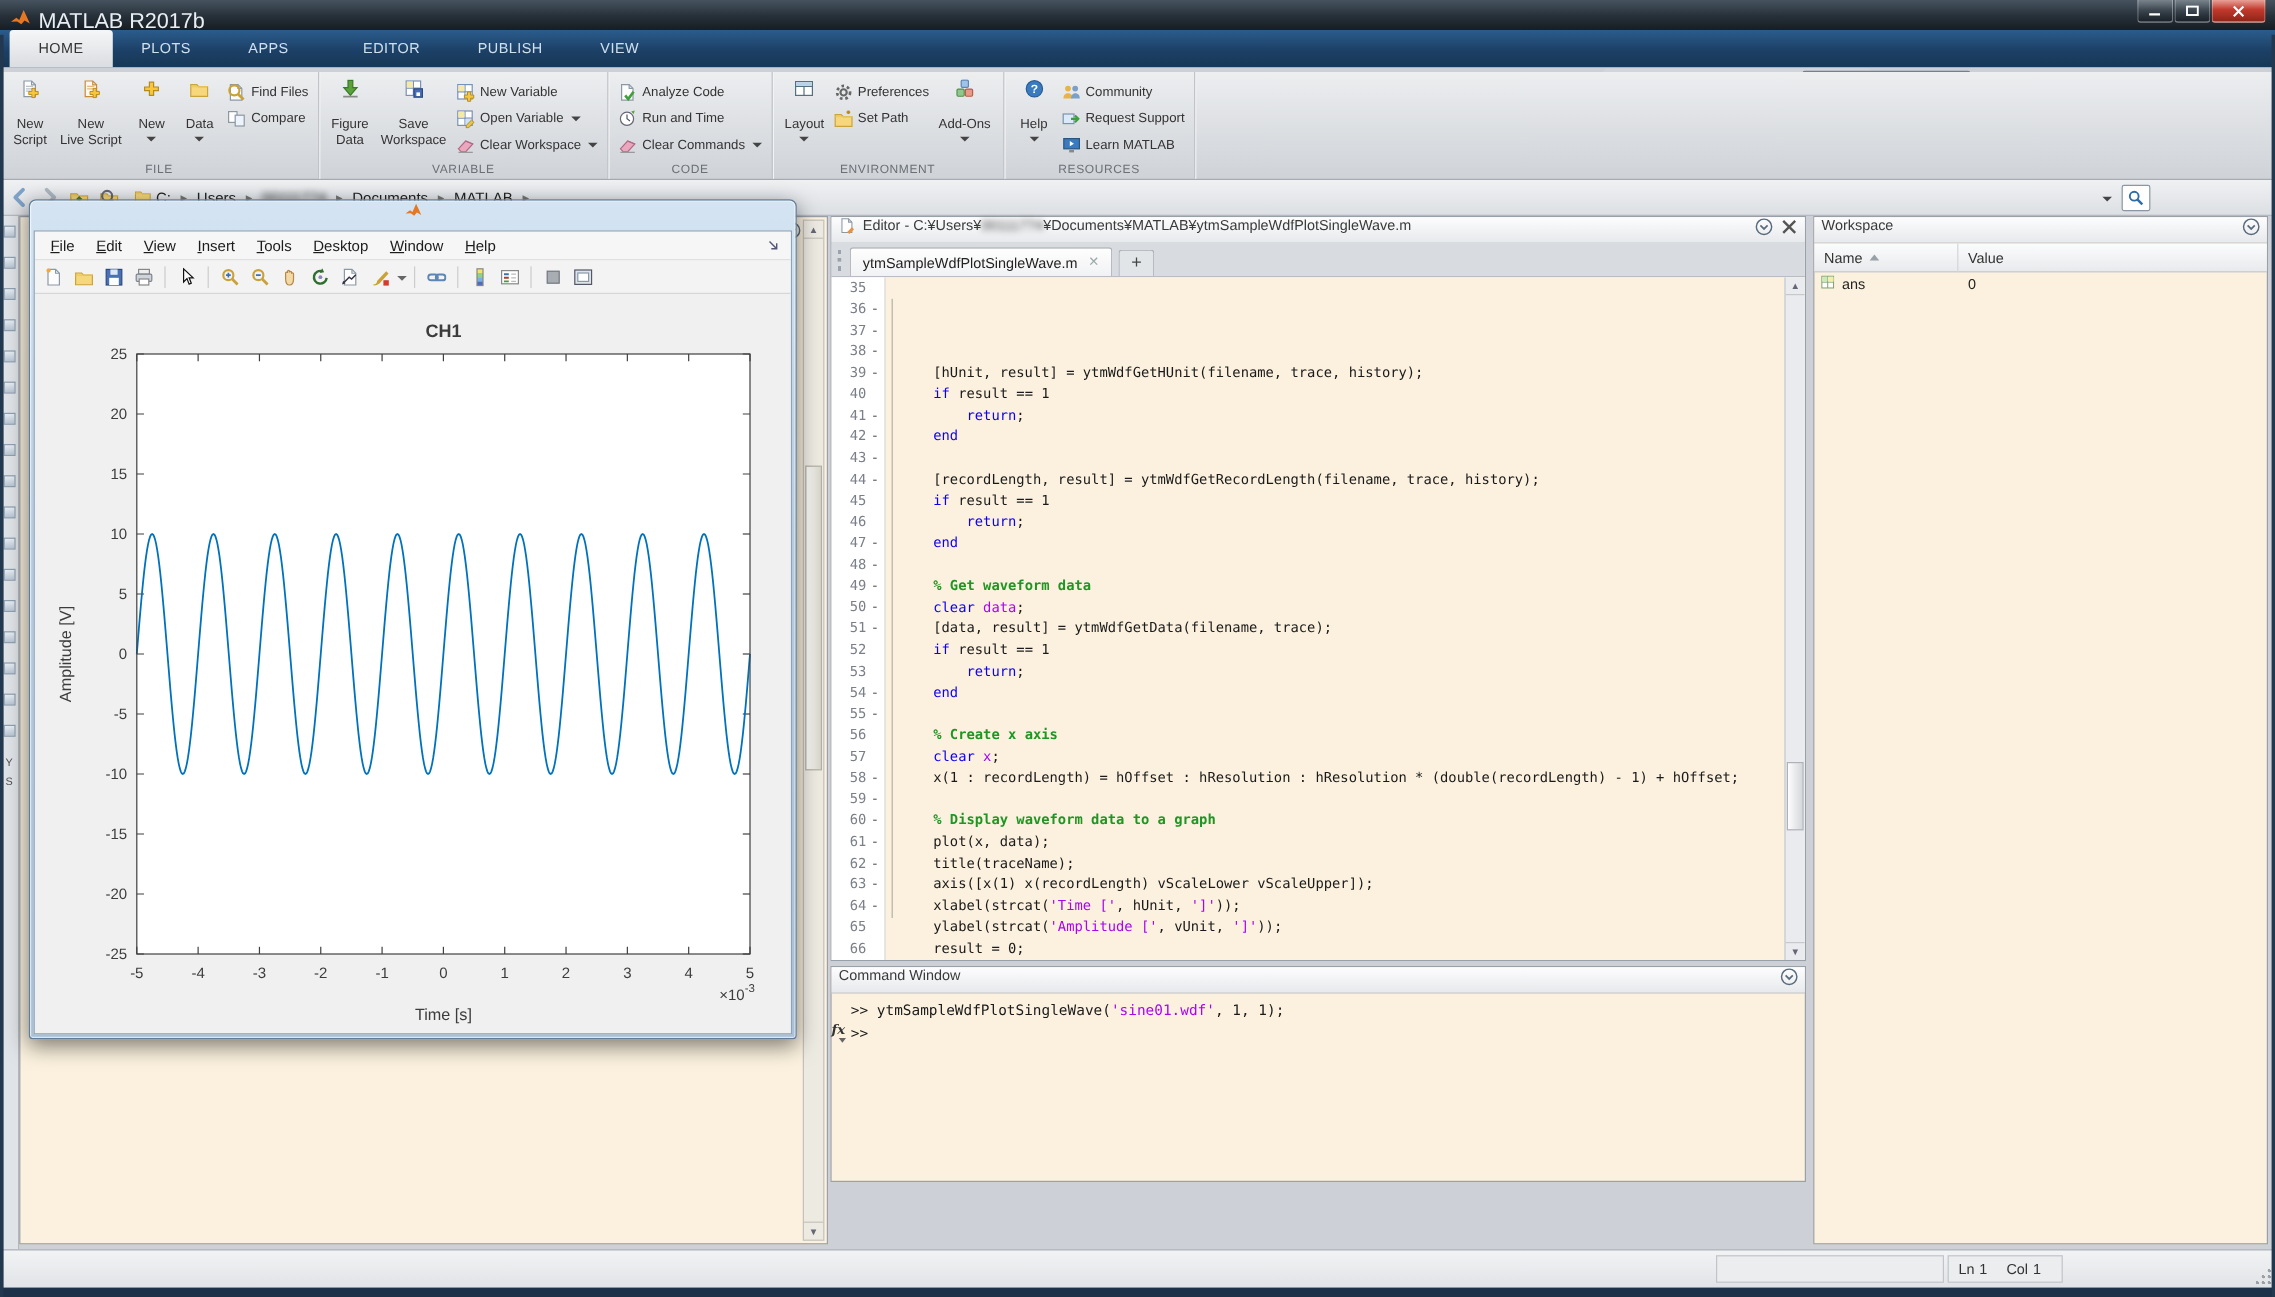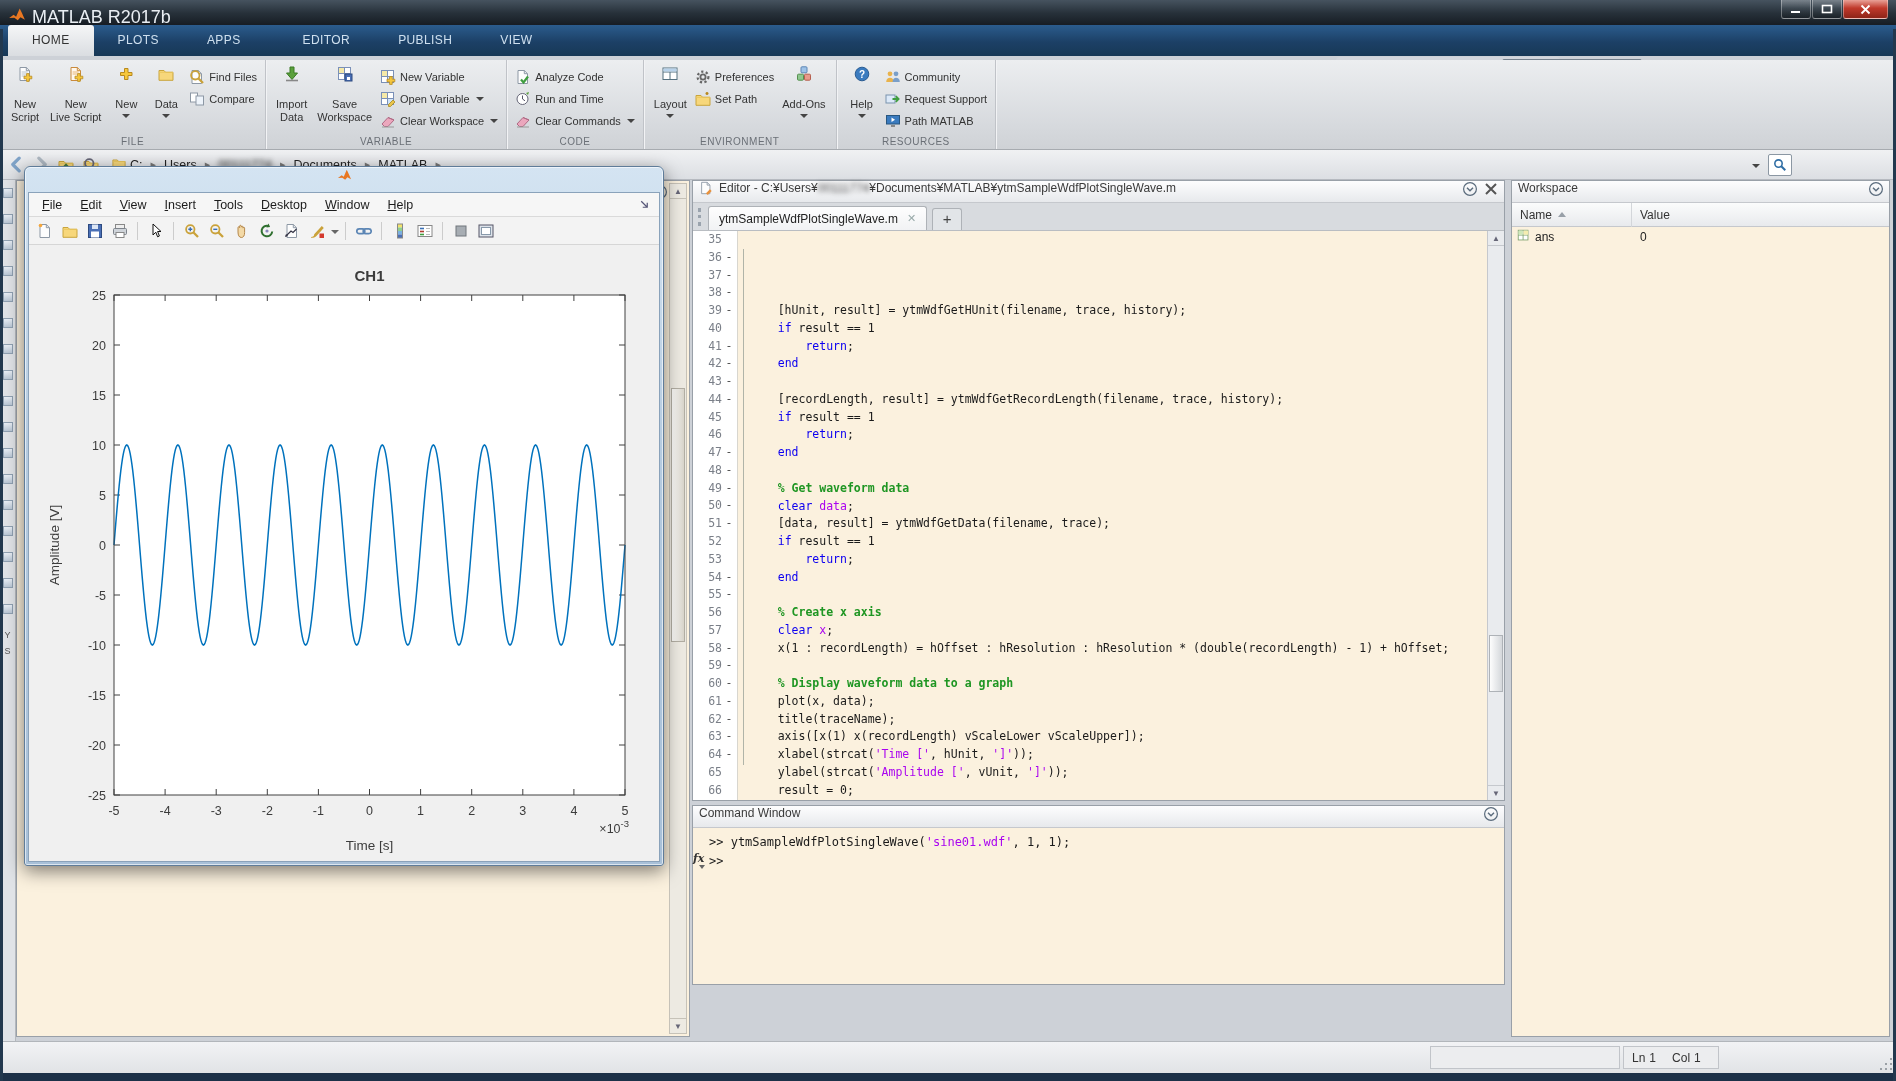--- a/index.html
+++ b/index.html
@@ -317,21 +317,21 @@
         </div>
         <div class="rgroup-label">FILE</div>
       </div>
       <div class="rgroup">
         <div class="ritems">
           <div class="rlarge">
             <span class="lic"><svg width="16" height="16" viewBox="0 0 16 16">
                 <path d="M6 1h4v6h3.5L8 13.5 2.5 7H6z" fill="#5aa03c" stroke="#3a7a24"></path>
                 <path d="M2 14.5h12" stroke="#888" stroke-width="1.6"></path>
               </svg></span>
-            <div class="lline">Import</div>
+            <div class="lline">Figure</div>
             <div class="lline">Data</div>
           </div>
           <div class="rlarge">
             <span class="lic"><svg width="16" height="16" viewBox="0 0 16 16">
                 <rect x="1.5" y="1.5" width="12" height="12" fill="#fff" stroke="#7a90b8"></rect>
                 <path d="M7.5 1.5v12M1.5 7.5h12" stroke="#7a90b8"></path>
                 <rect x="2" y="2" width="5" height="5" fill="#f5e9a8"></rect>
                 <rect x="8" y="8" width="5" height="5" fill="#cfe3f7"></rect>
                 <rect x="8" y="8" width="7" height="7" fill="#4a6fb5" stroke="#2d4a80"></rect>
                 <rect x="10" y="11" width="3" height="3" fill="#fff"></rect>
@@ -472,21 +472,21 @@
                   <path d="M7.5 8h6M10.8 5.2L13.6 8l-2.8 2.8" fill="none" stroke="#3f9e3f" stroke-width="1.8"></path>
                 </svg></span>
               <span>Request Support</span>
             </div>
             <div class="rsmall">
               <span class="sic"><svg width="16" height="16" viewBox="0 0 16 16">
                   <rect x="1.5" y="2.5" width="13" height="8.5" fill="#3a7bbf" stroke="#28567f"></rect>
                   <path d="M6.5 4.5l3.5 2.2-3.5 2.2z" fill="#fff"></path>
                   <rect x="6" y="12" width="4" height="2" fill="#888"></rect>
                 </svg></span>
-              <span>Path MATLAB</span>
+              <span>Learn MATLAB</span>
             </div>
           </div>
         </div>
         <div class="rgroup-label">RESOURCES</div>
       </div>
     </div>
 
   <div class="addrbar">
     <span class="navbtn" id="backBtn">
         <svg width="17" height="17" viewBox="0 0 16 16">

